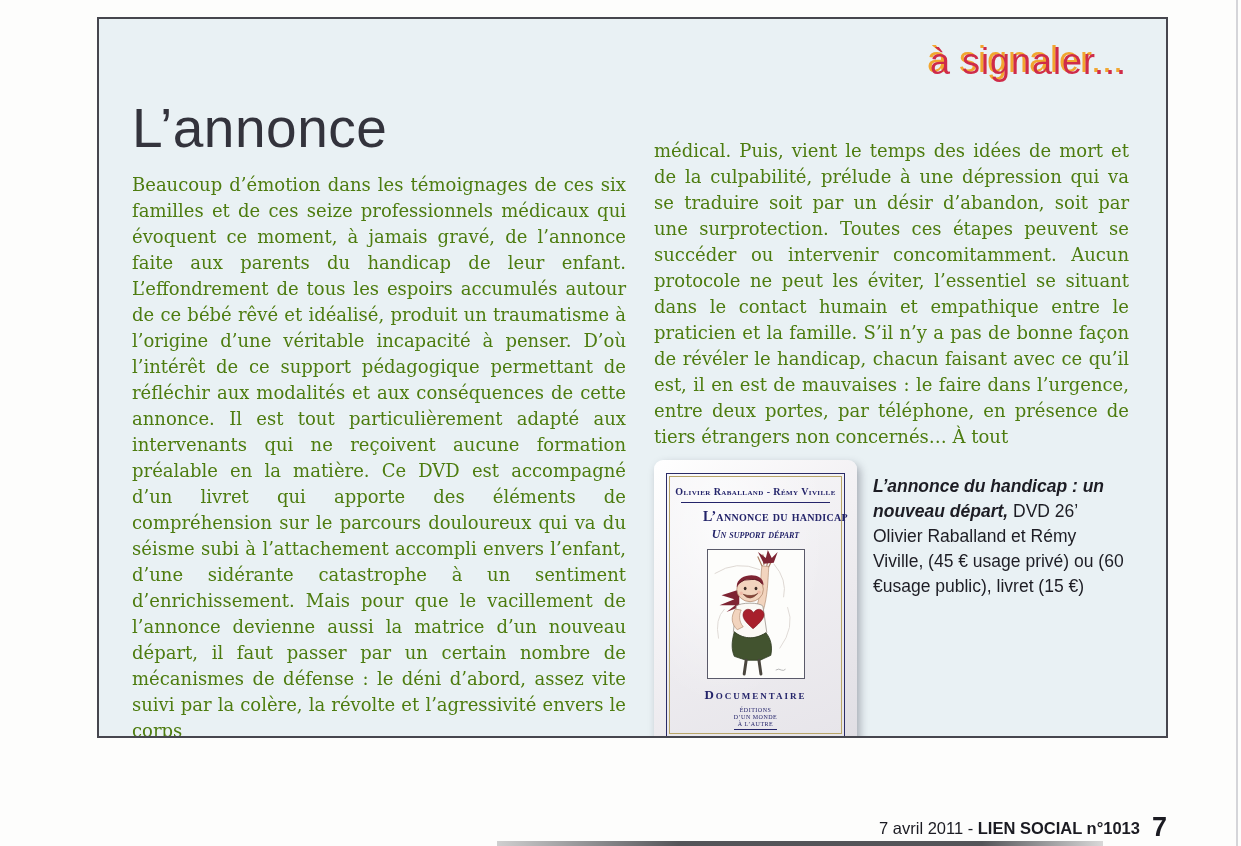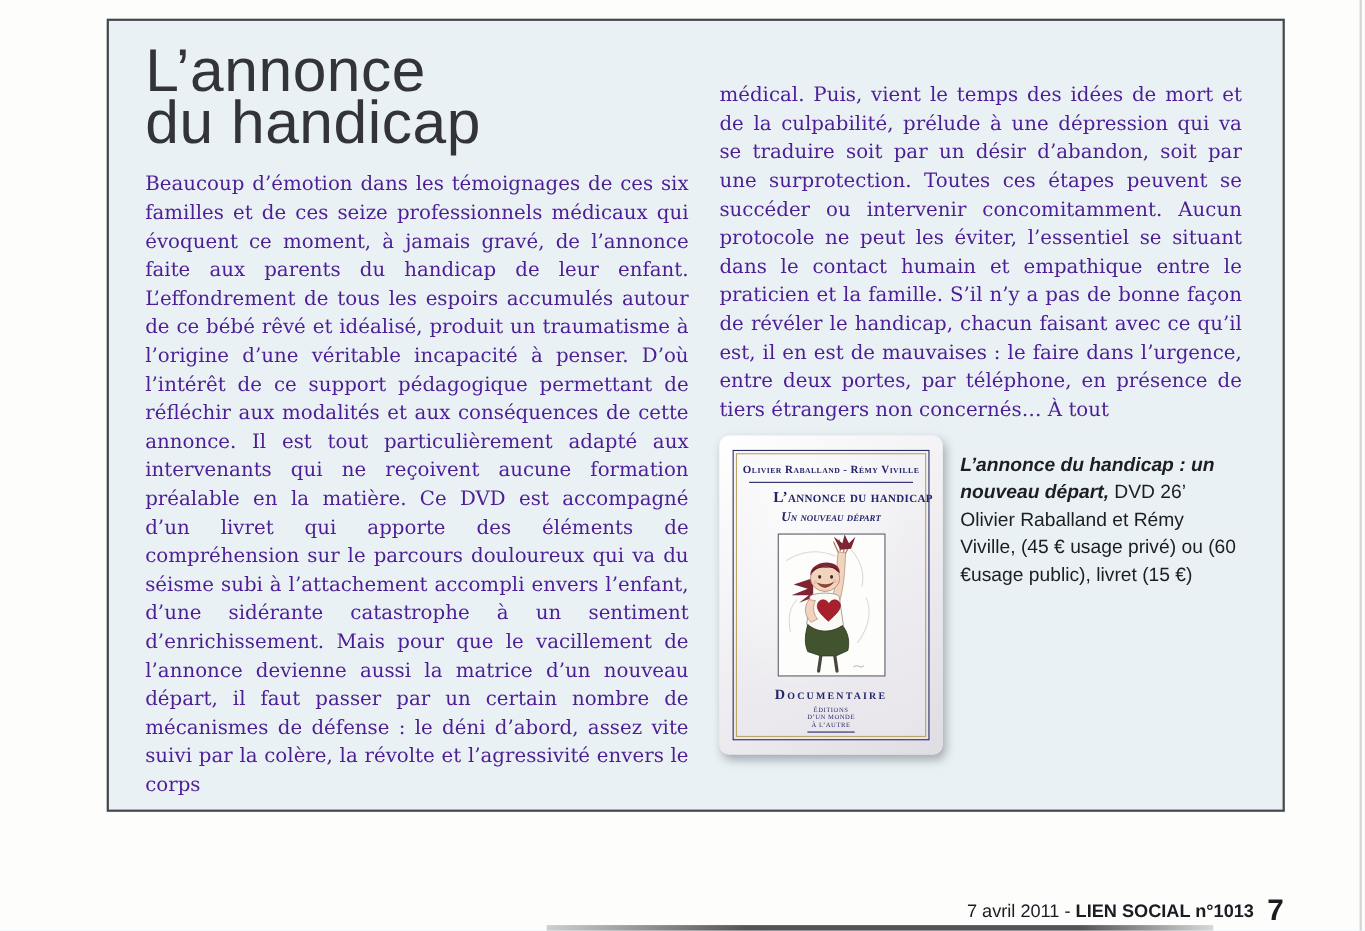--- a/index.html
+++ b/index.html
@@ -49,21 +49,21 @@
     color:#33333c;
     letter-spacing:0.5px;
     margin-bottom:20px;
   }
 
   .body-text {
     font-family:"DejaVu Serif", serif;
     font-size:18px;
     line-height:26px;
     text-align:justify;
-    color:#4c1d95;
+    color:#4d7c0f;
     hyphens:auto;
     -webkit-hyphens:auto;
   }
 
   
   .dvd-cover {
     float:left;
     width:203px; height:290px;
     margin:10px 16px 8px 0;
     background:linear-gradient(140deg,#ffffff 0%,#f2f0f3 45%,#dfdde3 100%);
@@ -177,41 +177,43 @@
     right:3px; top:0; bottom:0;
     width:2px;
     background:rgba(110,110,125,0.28);
   }
 </style>
 </head>
 <body>
 
 <div class="panel">
 
+  <div class="section-header">
+    <span class="signaler">à signaler...</span>
+  </div>
 
   <div class="columns">
 
     <div class="col-left">
       <h1 class="article-title">
         <span>L’annonce</span><br>
-        <span>du handicap</span>
       </h1>
       <p class="body-text" lang="fr">Beaucoup d’émotion dans les témoignages de ces six familles et de ces seize professionnels médicaux qui évoquent ce moment, à jamais gravé, de l’annonce faite aux parents du handicap de leur enfant. L’effondrement de tous les espoirs accumulés autour de ce bébé rêvé et idéalisé, produit un traumatisme à l’origine d’une véritable incapacité à penser. D’où l’intérêt de ce support pédagogique permettant de réfléchir aux modalités et aux conséquences de cette annonce. Il est tout particulièrement adapté aux intervenants qui ne reçoivent aucune formation préalable en la matière. Ce DVD est accompagné d’un livret qui apporte des éléments de compréhension sur le parcours douloureux qui va du séisme subi à l’attachement accompli envers l’enfant, d’une sidérante catastrophe à un sentiment d’enrichissement. Mais pour que le vacillement de l’annonce devienne aussi la matrice d’un nouveau départ, il faut passer par un certain nombre de mécanismes de défense : le déni d’abord, assez vite suivi par la colère, la révolte et l’agressivité envers le corps</p>
     </div>
 
     <div class="col-right">
       <p class="body-text" lang="fr">médical. Puis, vient le temps des idées de mort et de la culpabilité, prélude à une dépression qui va se traduire soit par un désir d’abandon, soit par une surprotection. Toutes ces étapes peuvent se succéder ou intervenir concomitamment. Aucun protocole ne peut les éviter, l’essentiel se situant dans le contact humain et empathique entre le praticien et la famille. S’il n’y a pas de bonne façon de révéler le handicap, chacun faisant avec ce qu’il est, il en est de mauvaises : le faire dans l’urgence, entre deux portes, par téléphone, en présence de tiers étrangers non concernés… À tout</p>
 
       <div class="dvd-cover">
         <div class="cover-frame-outer">
           <div class="cover-frame-inner">
             <div class="cover-authors">Olivier Raballand - Rémy Viville</div>
             <div class="cover-rule"></div>
             <div class="cover-title">L’annonce du handicap</div>
-            <div class="cover-subtitle">Un nouveau départ</div>
+            <div class="cover-subtitle">Un support départ</div>
             <div class="cover-illustration">
               <svg viewBox="0 0 96 130" width="96" height="128" xmlns="http://www.w3.org/2000/svg">
 
                 <path d="M6,24 Q28,10 52,20 M66,14 Q80,30 76,48" stroke="#ddd7d2" stroke-width="1" fill="none"></path>
                 <path d="M72,100 Q88,78 80,58 M10,90 Q6,70 16,60" stroke="#e0dad6" stroke-width="1" fill="none"></path>
 
                 <path d="M31,40 L13,46 L26,50 L11,56 L27,56 L18,63 L31,58 Z" fill="#7e2433"></path>
 
                 <path d="M47,62 C54,46 52,30 54,16 L61,17 C60,32 60,46 55,63 Z" fill="#f2d4be" stroke="#a97f63" stroke-width="0.6"></path>
                 <path d="M54,16 L50,7 M56,15 L55,5 M59,16 L61,6 M61,17 L65,9" stroke="#a97f63" stroke-width="1.2" fill="none" stroke-linecap="round"></path>

